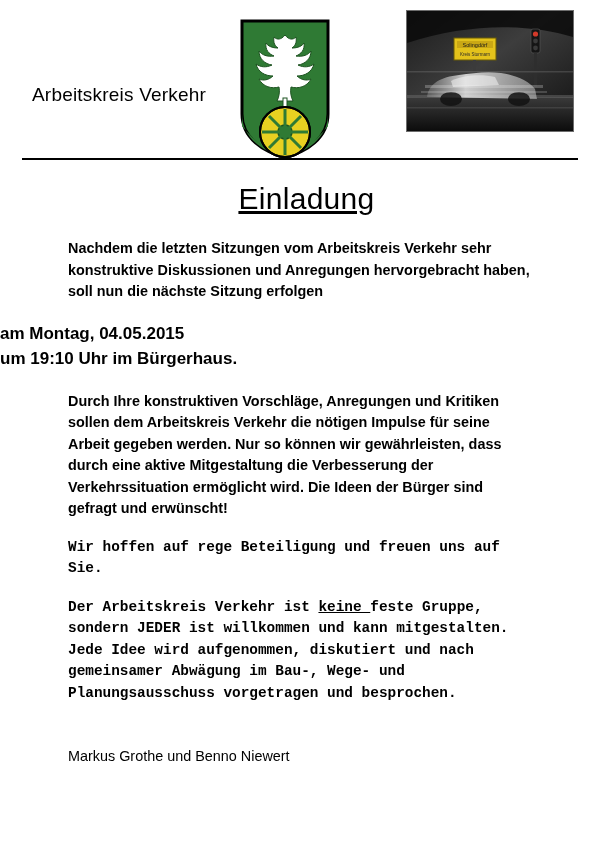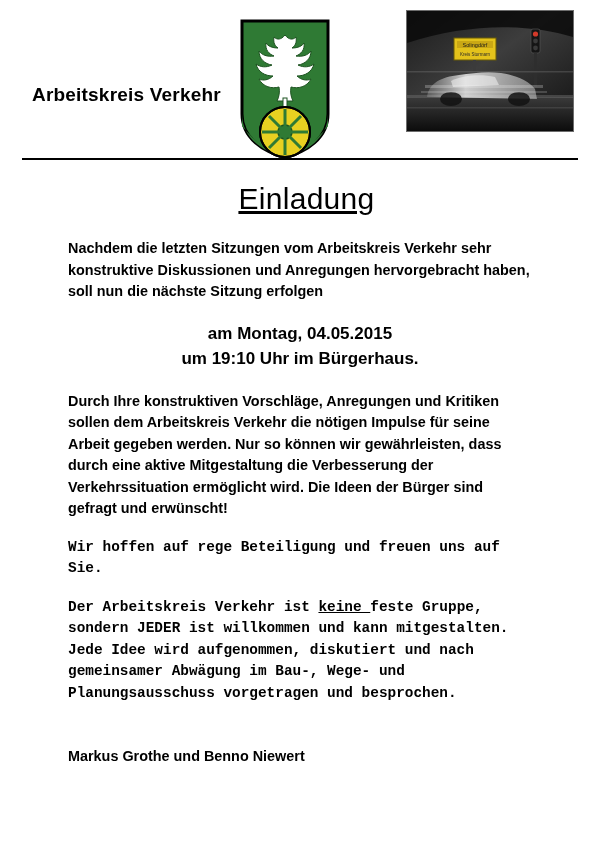--- a/index.html
+++ b/index.html
@@ -27,21 +27,21 @@
   .header {
     position: relative;
     height: 158px;
   }
 
   .org-title {
     position: absolute;
     left: 32px;
     top: 84px;
     font-size: 19px;
-    font-weight: bold;
+    font-weight: normal;
     letter-spacing: 0.2px;
     color: #000;
     white-space: nowrap;
   }
 
   .header-rule {
     position: absolute;
     left: 22px;
     right: 22px;
     top: 158px;
@@ -95,30 +95,30 @@
     font-size: 14.4px;
     line-height: 21.5px;
     font-weight: bold;
     text-align: left;
     color: #000;
   }
   .para + .para { margin-top: 17px; font-family: Liberation Mono, monospace; }
 
   .highlight-block {
     margin: 18px 0 20px 0;
-    text-align: center;
+    text-align: left;
     font-size: 17px;
     font-weight: bold;
     line-height: 25px;
   }
 
   .sig {
     margin: 44px 68px 0 68px;
     font-size: 14.4px;
-    font-weight: bold;
+    font-weight: normal;
   }
 
   u.ul { text-decoration: underline; }
 </style>
 </head>
 <body>
 
 <div class="page">
 
   <div class="header">

